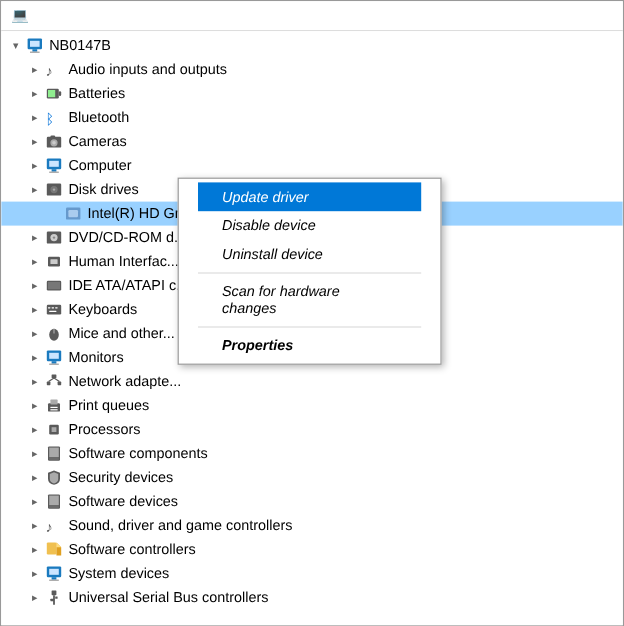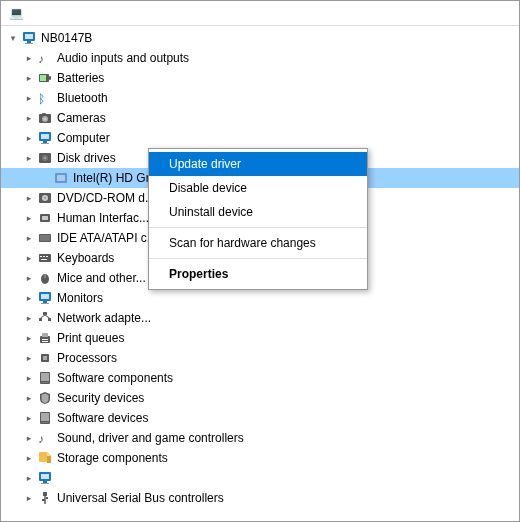--- a/index.html
+++ b/index.html
@@ -122,21 +122,22 @@
     
     .context-menu {
       position: absolute;
       top: 148px;
       left: 148px;
       width: 220px;
       background: #fff;
       border: 1px solid #999;
       box-shadow: 2px 2px 6px rgba(0,0,0,0.3);
       z-index: 100;
-      padding: 3px 0;
+      padding: 3px 16px;
+      font-style: italic;
     }
 
     .context-menu-item {
       display: flex;
       align-items: center;
       padding: 5px 20px;
       cursor: pointer;
       font-size: 12px;
       color: #000;
     }
@@ -395,32 +396,33 @@
       </div>
       <div class="tree-item indent-1">
         <span class="expander collapsed"></span>
         <span class="item-icon icon-storage" style="font-size: 12px;">
           <svg width="14" height="14" viewBox="0 0 14 14">
             <rect x="1" y="1" width="8" height="10" fill="#f0c050" rx="1"></rect>
             <polygon points="9,1 13,5 13,12 9,12" fill="#e0a020"></polygon>
             <polygon points="9,1 13,5 9,5" fill="#ffdd80"></polygon>
           </svg>
         </span>
-        <span class="item-label">Storage components</span>
+        <span class="item-label">Software controllers</span>
       </div>
       <div class="tree-item indent-1">
         <span class="expander collapsed"></span>
         <span class="item-icon icon-system" style="font-size: 12px;">
           <svg width="14" height="14" viewBox="0 0 14 14">
             <rect x="1" y="1" width="12" height="9" fill="#1a7abf" rx="1"></rect>
             <rect x="3" y="3" width="8" height="5" fill="#cce5ff"></rect>
             <rect x="5" y="10" width="4" height="2" fill="#1a7abf"></rect>
             <rect x="3" y="12" width="8" height="1" fill="#999"></rect>
           </svg>
         </span>
+        <span class="item-label">System devices</span>
       </div>
       <div class="tree-item indent-1">
         <span class="expander collapsed"></span>
         <span class="item-icon icon-usb" style="font-size: 12px;">
           <svg width="14" height="14" viewBox="0 0 14 14">
             <rect x="5" y="1" width="4" height="4" fill="#5a5a5a" rx="0.5"></rect>
             <line x1="7" y1="5" x2="7" y2="13" stroke="#5a5a5a" stroke-width="1.5"></line>
             <rect x="4" y="8" width="3" height="2" fill="#5a5a5a" rx="0.3"></rect>
             <rect x="8" y="6" width="2" height="2" fill="#5a5a5a" rx="0.3"></rect>
           </svg>

